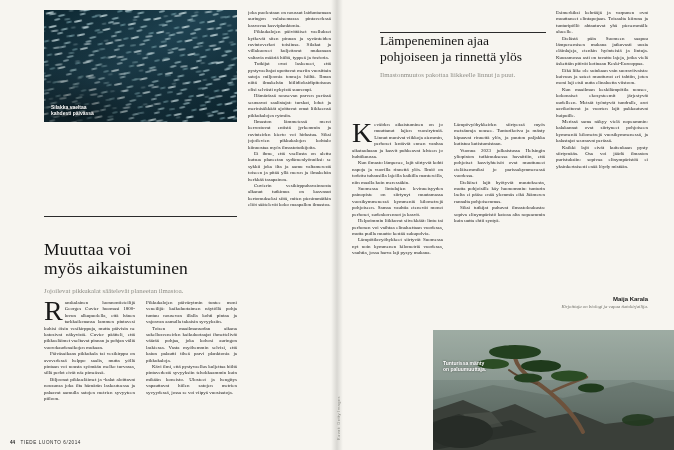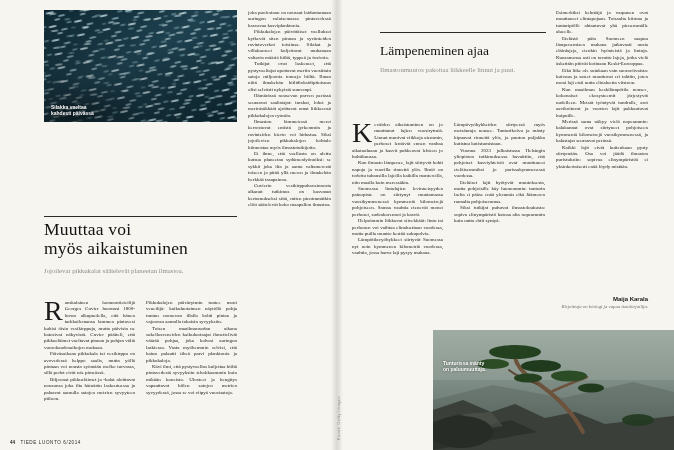--- a/index.html
+++ b/index.html
@@ -23,34 +23,34 @@
     font-size:5px;line-height:6px;font-weight:bold;color:#ffffff;
     text-shadow:0 0 2px rgba(0,0,0,0.6);
   }
   .photo-cap span{display:block;}
   .fish{left:44px;top:10px;width:193px;height:112px;}
   .tree{left:433px;top:330px;width:241px;height:120px;}
   .tree .photo-cap{left:10px;bottom:auto;top:30px;}
   
   .hl-left{
     position:absolute;left:44px;top:216px;width:193px;
-    border-top:1px solid #2b2b2b;padding-top:3px;
+    border-top:1px solid #2b2b2b;padding-top:23px;
   }
   .hl-left h1{
     margin:0;font-weight:500;font-size:17.5px;line-height:19px;color:#141414;
     letter-spacing:0.2px;
   }
   .hl-line{display:block;}
   .subhead{
     margin:9px 0 0 0;font-size:6.8px;line-height:8px;color:#8f8e87;
   }
   
   .hl-right{
     position:absolute;left:380px;top:32px;width:166px;
-    border-top:1px solid #2b2b2b;padding-top:10px;
+    border-top:1px solid #2b2b2b;padding-top:0;
   }
   .hl-right h1{
     margin:0;font-weight:500;font-size:13.5px;line-height:15.5px;color:#141414;
   }
   .hl-right .subhead{margin-top:7px;}
   
   .bodycol{
     position:absolute;overflow:hidden;
     font-size:5px;line-height:6.4px;text-align:justify;color:#222;
   }
@@ -163,20 +163,21 @@
   <div class="photo-credit">Kuvat: Getty Images</div>
 
   <div class="footer">
     <span class="pagenum">44</span>
     <span class="magname">TIEDE LUONTO 6/2014</span>
   </div>
 
   <header class="hl-right">
     <h1>
       <span class="hl-line">Lämpeneminen ajaa</span>
+      <span class="hl-line">pohjoiseen ja rinnettä ylös</span>
     </h1>
     <p class="subhead">Ilmastonmuutos pakottaa liikkeelle linnut ja puut.</p>
   </header>
 
   <div class="bodycol c-r1 dropcap">
       <p>Keväiden aikaistuminen on jo muuttanut lajien vuosirytmiä. Linnut munivat viikkoja aiemmin, perhoset lentävät ennen vanhaa aikatauluaan ja kasvit puhkeavat lehteen jo huhtikuussa.</p>
       <p>Kun ilmasto lämpenee, lajit siirtyvät kohti napoja ja vuorilla rinnettä ylös. Ilmiö on todettu tuhansilla lajeilla kaikilla mantereilla, niin maalla kuin meressäkin.</p>
       <p>Suomessa lintulajien levinneisyyden painopiste on siirtynyt muutamassa vuosikymmenessä kymmeniä kilometrejä pohjoiseen. Samaa vauhtia etenevät monet perhoset, sudenkorennot ja kasvit.</p>
       <p>Helpoimmin liikkuvat siivekkäät: lintu tai perhonen voi vaihtaa elinaluettaan vuodessa, mutta puilla muutto kestää sukupolvia.</p>
       <p>Lämpötilavyöhykkeet siirtyvät Suomessa nyt noin kymmenen kilometriä vuodessa, vauhtia, jossa harva laji pysyy mukana.</p>

